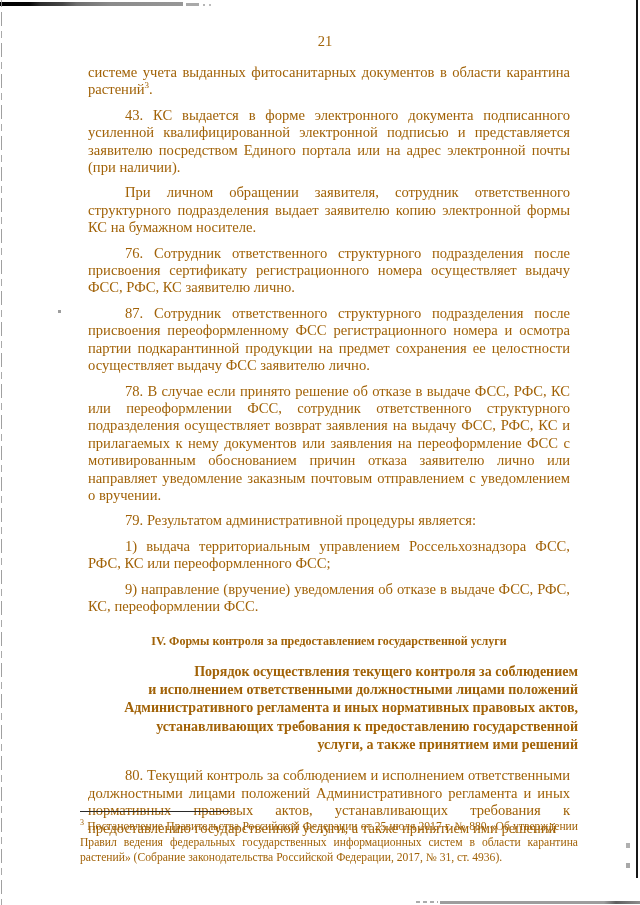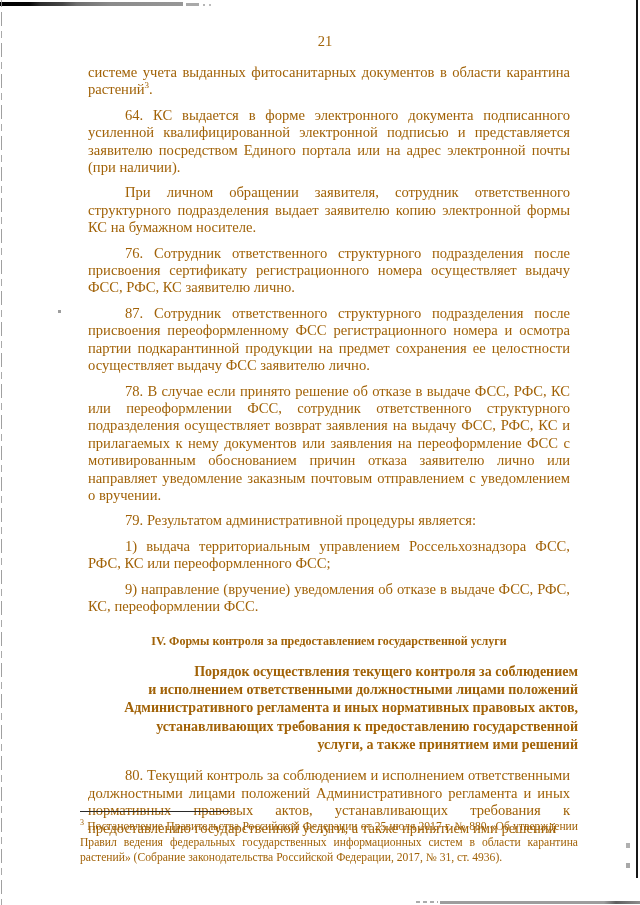--- a/index.html
+++ b/index.html
@@ -87,21 +87,21 @@
   <div class="bottom-bar"></div>
   <div class="bottom-dashes"></div>
   <div class="stray-dot"></div>
 
   <div class="page-number">21</div>
 
   <div class="content">
 
     <p class="para"><span>системе учета выданных фитосанитарных документов в области карантина растений</span><sup>3</sup><span>.</span></p>
 
-    <p class="para indent">64. КС выдается в форме электронного документа подписанного усиленной квалифицированной электронной подписью и представляется заявителю посредством Единого портала или на адрес электронной почты (при наличии).</p>
+    <p class="para indent">43. КС выдается в форме электронного документа подписанного усиленной квалифицированной электронной подписью и представляется заявителю посредством Единого портала или на адрес электронной почты (при наличии).</p>
 
     <p class="para indent">При личном обращении заявителя, сотрудник ответственного структурного подразделения выдает заявителю копию электронной формы КС на бумажном носителе.</p>
 
     <p class="para indent">76. Сотрудник ответственного структурного подразделения после присвоения сертификату регистрационного номера осуществляет выдачу ФСС, РФС, КС заявителю лично.</p>
 
     <p class="para indent">87. Сотрудник ответственного структурного подразделения после присвоения переоформленному ФСС регистрационного номера и осмотра партии подкарантинной продукции на предмет сохранения ее целостности осуществляет выдачу ФСС заявителю лично.</p>
 
     <p class="para indent">78. В случае если принято решение об отказе в выдаче ФСС, РФС, КС или переоформлении ФСС, сотрудник ответственного структурного подразделения осуществляет возврат заявления на выдачу ФСС, РФС, КС и прилагаемых к нему документов или заявления на переоформление ФСС с мотивированным обоснованием причин отказа заявителю лично или направляет уведомление заказным почтовым отправлением с уведомлением о вручении.</p>
 
     <p class="para indent">79. Результатом административной процедуры является:</p>

